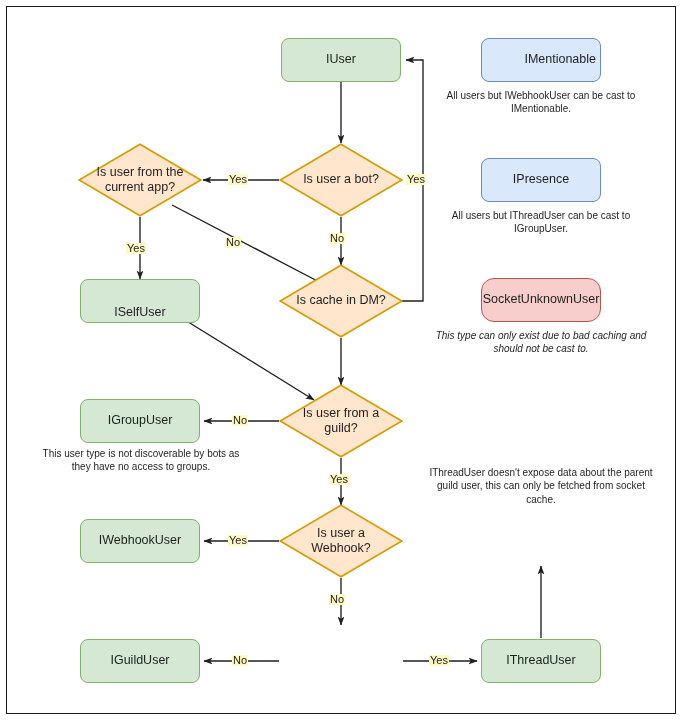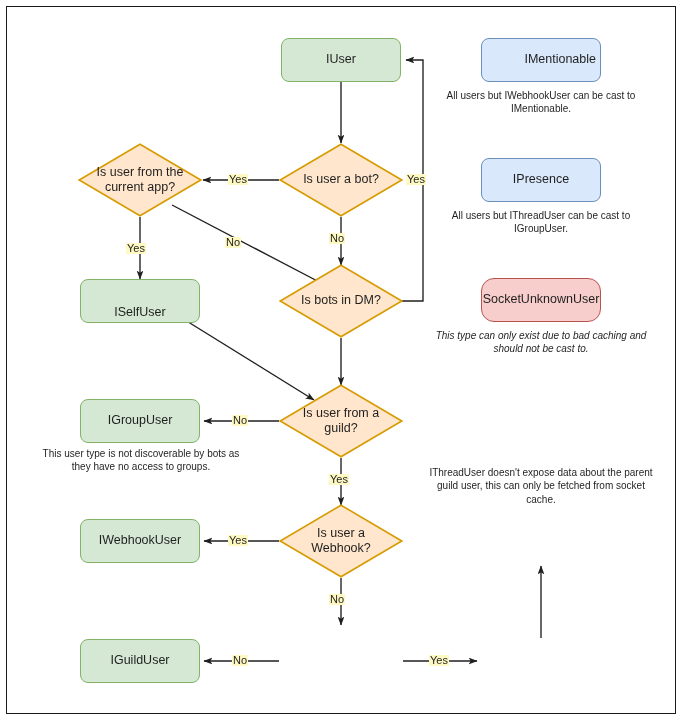--- a/index.html
+++ b/index.html
@@ -177,21 +177,21 @@
     <svg viewBox="0 0 124 74" preserveAspectRatio="none">
       <polygon points="62,1.2 122.8,37 62,72.8 1.2,37" fill="#ffe6cc" stroke="#d79b00" stroke-width="1.6"></polygon>
     </svg>
     <div class="diamond-label">Is user from the current app?</div>
   </div>
 
   <div class="diamond-wrap" style="left:279px; top:264px; width:124px; height:74px;">
     <svg viewBox="0 0 124 74" preserveAspectRatio="none">
       <polygon points="62,1.2 122.8,37 62,72.8 1.2,37" fill="#ffe6cc" stroke="#d79b00" stroke-width="1.6"></polygon>
     </svg>
-    <div class="diamond-label">Is bots in DM?</div>
+    <div class="diamond-label">Is cache in DM?</div>
   </div>
 
   <div class="node box green" style="left:80px; top:279px; width:120px; height:44px;align-items:flex-end;">
     <span>ISelfUser</span>
   </div>
 
   <div class="diamond-wrap" style="left:279px; top:384px; width:124px; height:74px;">
     <svg viewBox="0 0 124 74" preserveAspectRatio="none">
       <polygon points="62,1.2 122.8,37 62,72.8 1.2,37" fill="#ffe6cc" stroke="#d79b00" stroke-width="1.6"></polygon>
     </svg>
@@ -211,20 +211,23 @@
 
   <div class="node box green" style="left:80px; top:519px; width:120px; height:44px;">
     <span>IWebhookUser</span>
   </div>
 
 
   <div class="node box green" style="left:80px; top:639px; width:120px; height:44px;">
     <span>IGuildUser</span>
   </div>
 
+  <div class="node box green" style="left:481px; top:639px; width:120px; height:44px;">
+    <span>IThreadUser</span>
+  </div>
 
   <div class="node box blue" style="left:481px; top:38px; width:120px; height:44px;justify-content:flex-end;">
     <span>IMentionable</span>
   </div>
   <div class="note" style="left:434px; top:89px; width:214px;">All users but IWebhookUser can be cast to IMentionable.</div>
 
   <div class="node box blue" style="left:481px; top:158px; width:120px; height:44px;">
     <span>IPresence</span>
   </div>
   <div class="note" style="left:434px; top:209px; width:214px;">All users but IThreadUser can be cast to IGroupUser.</div>

